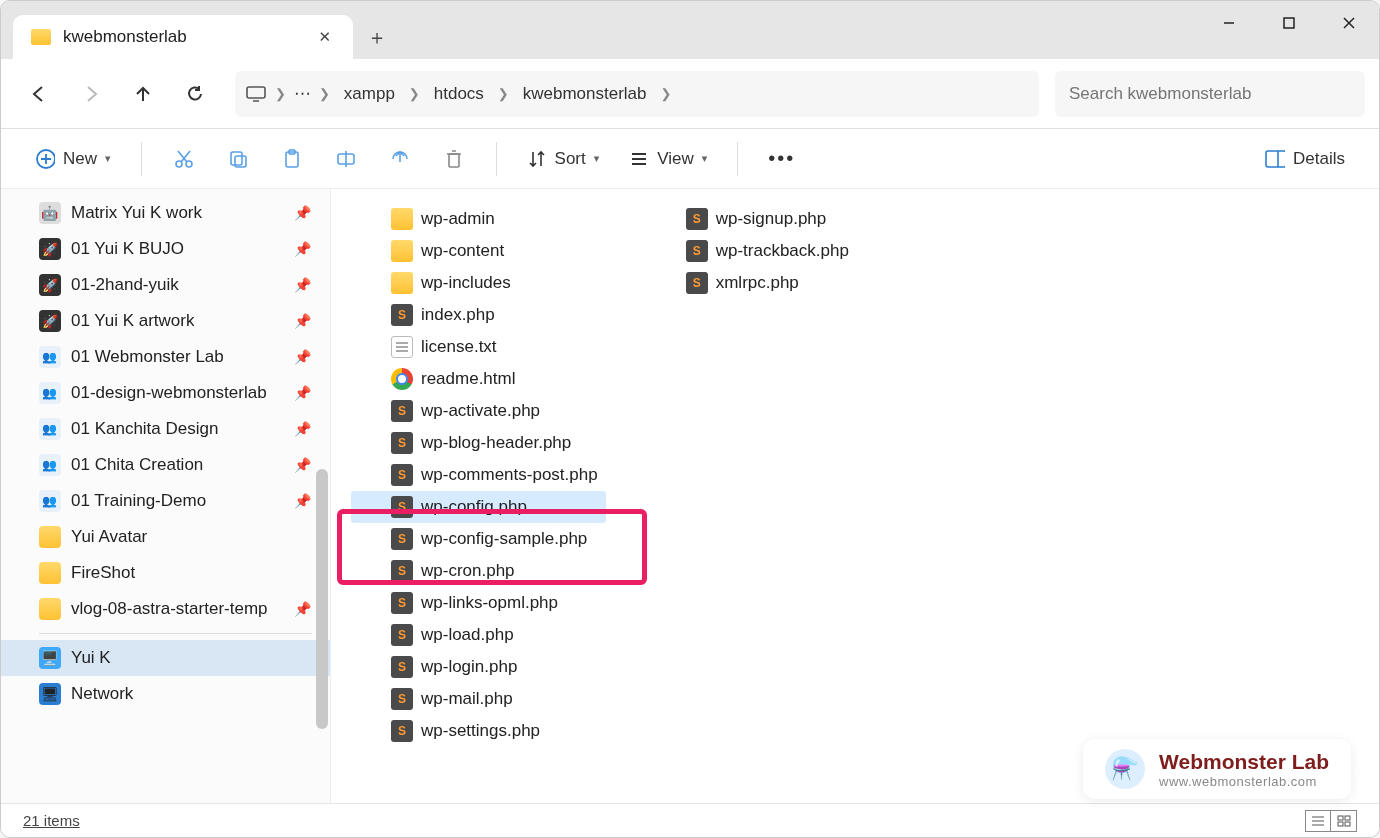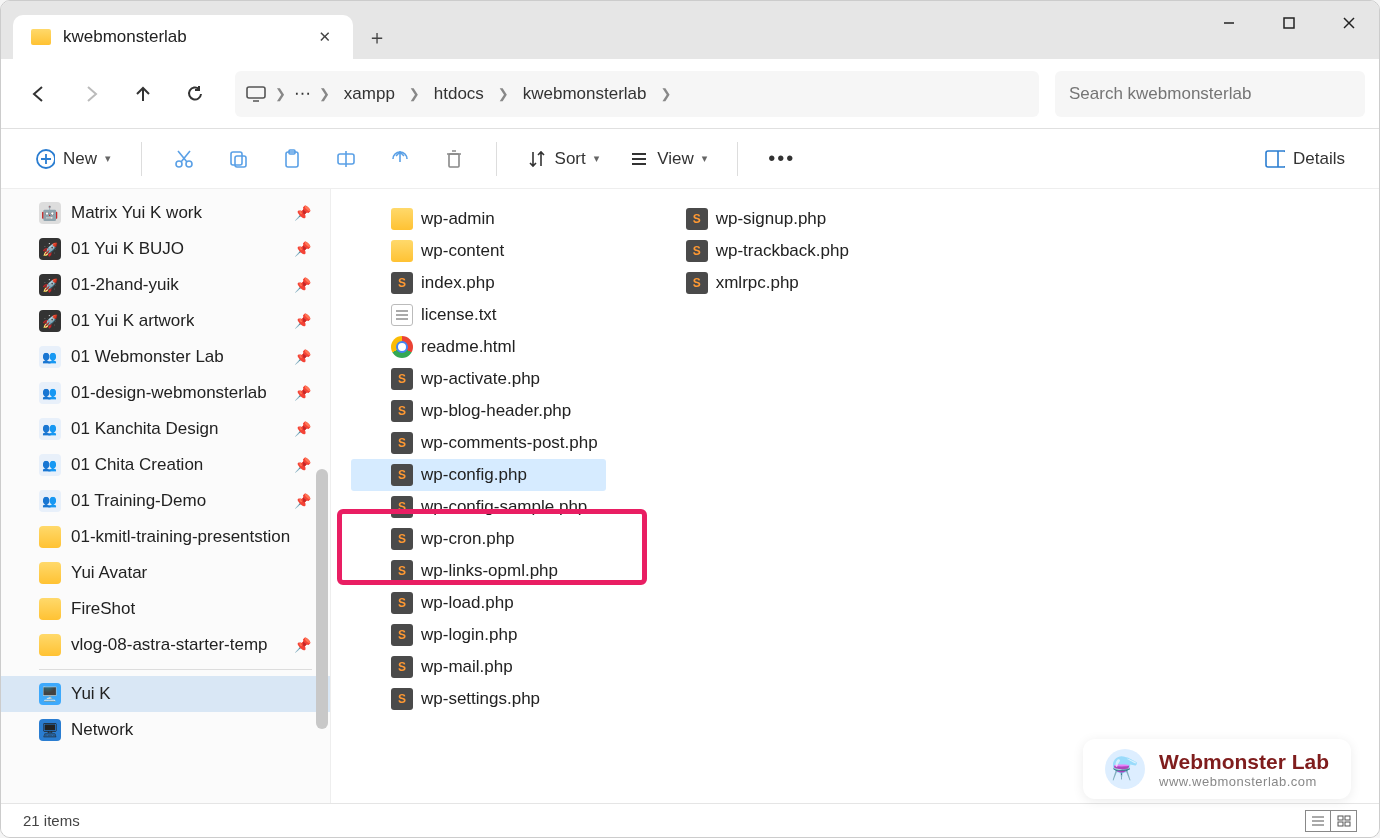--- a/index.html
+++ b/index.html
@@ -59,21 +59,21 @@
   .fico.subl { background: #4a4a4a; color:#ff9933; }
   .fico.file { background: #fff; border:1px solid #bbb; color:#888; font-size:9px;}
   .fico.txt { background: #fff; border:1px solid #bbb; position:relative;}
   .fico.txt::before{content:"";position:absolute;left:4px;top:5px;right:4px;height:2px;background:#aaa;box-shadow:0 4px 0 #aaa,0 8px 0 #aaa;}
   .fico.chrome { background: conic-gradient(#ea4335 0 120deg,#34a853 120deg 240deg,#fbbc05 240deg 360deg); border-radius:50%; position:relative;}
   .fico.chrome::after{content:"";position:absolute;inset:5px;background:#fff;border-radius:50%;border:2px solid #4285f4;}
 
   .highlight-box { position:absolute; border:5px solid #e91e63; border-radius:6px; pointer-events:none; }
 
   
-  .statusbar { height: 34px; background: #fff; border-top: 1px solid #e5e5e5; display: flex; align-items: center; padding: 12px 22px; font-size: 15px; color: #444; }
+  .statusbar { height: 34px; background: #fff; border-top: 1px solid #e5e5e5; display: flex; align-items: center; padding: 12px 22px; font-size: 15px; color: #444; text-decoration: underline; }
   .statusbar .viewbtns { margin-left:auto; display:flex; gap:0;}
   .statusbar .vb { width:26px; height:22px; border:1px solid #888; display:flex; align-items:center; justify-content:center; font-size:11px; cursor:pointer;}
 
   
   .watermark { position:absolute; right:28px; bottom:38px; background:#fff; border-radius:12px; padding:10px 22px; display:flex; align-items:center; gap:14px; box-shadow:0 2px 12px rgba(0,0,0,.08); }
   .flask { width:40px; height:40px; border-radius:50%; background:#def; display:flex; align-items:center; justify-content:center; font-size:22px;}
   .wm-text .t1 { font-size:21px; font-weight:700; color:#7f1d1d;}
   .wm-text .t2 { font-size:13px; color:#888; letter-spacing:.5px;}
 
   svg { display:block; }
@@ -285,24 +285,20 @@
           <span style="white-space: nowrap; overflow: hidden; text-overflow: ellipsis;">01 Chita Creation</span>
           <span class="pin">📌</span>
         </div>
         <div class="sbitem">
           <span class="sico pal">👥</span>
           <span style="white-space: nowrap; overflow: hidden; text-overflow: ellipsis;">01 Training-Demo</span>
           <span class="pin">📌</span>
         </div>
         <div class="sbitem">
           <span class="sico folder"></span>
-          <span style="white-space: nowrap; overflow: hidden; text-overflow: ellipsis;">01-kmitl-training-presentstion</span>
-        </div>
-        <div class="sbitem">
-          <span class="sico folder"></span>
           <span style="white-space: nowrap; overflow: hidden; text-overflow: ellipsis;">Yui Avatar</span>
         </div>
         <div class="sbitem">
           <span class="sico folder"></span>
           <span style="white-space: nowrap; overflow: hidden; text-overflow: ellipsis;">FireShot</span>
         </div>
         <div class="sbitem">
           <span class="sico folder"></span>
           <span style="white-space: nowrap; overflow: hidden; text-overflow: ellipsis;">vlog-08-astra-starter-temp</span>
           <span class="pin">📌</span>
@@ -323,20 +319,24 @@
   </div>
   <div class="filepane">
     <div class="col" id="col1">
         <div class="fitem">
           <span class="fico folder"></span>
           <span>wp-admin</span>
         </div>
         <div class="fitem">
           <span class="fico folder"></span>
           <span>wp-content</span>
+        </div>
+        <div class="fitem">
+          <span class="fico folder"></span>
+          <span>wp-includes</span>
         </div>
         <div class="fitem">
           <span class="fico subl">S</span>
           <span>index.php</span>
         </div>
         <div class="fitem">
           <span class="fico txt"></span>
           <span>license.txt</span>
         </div>
         <div class="fitem">

